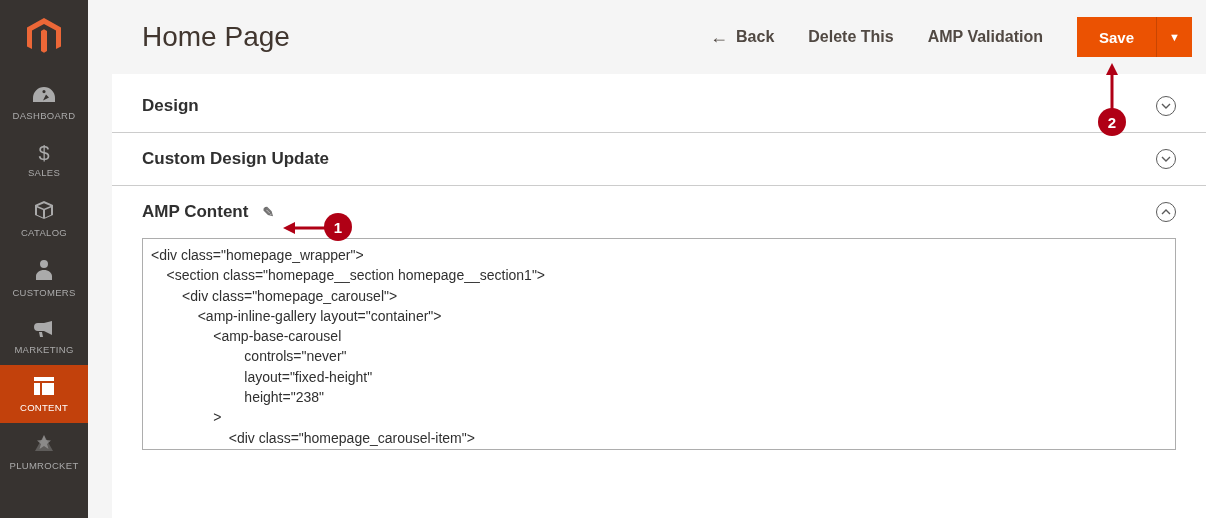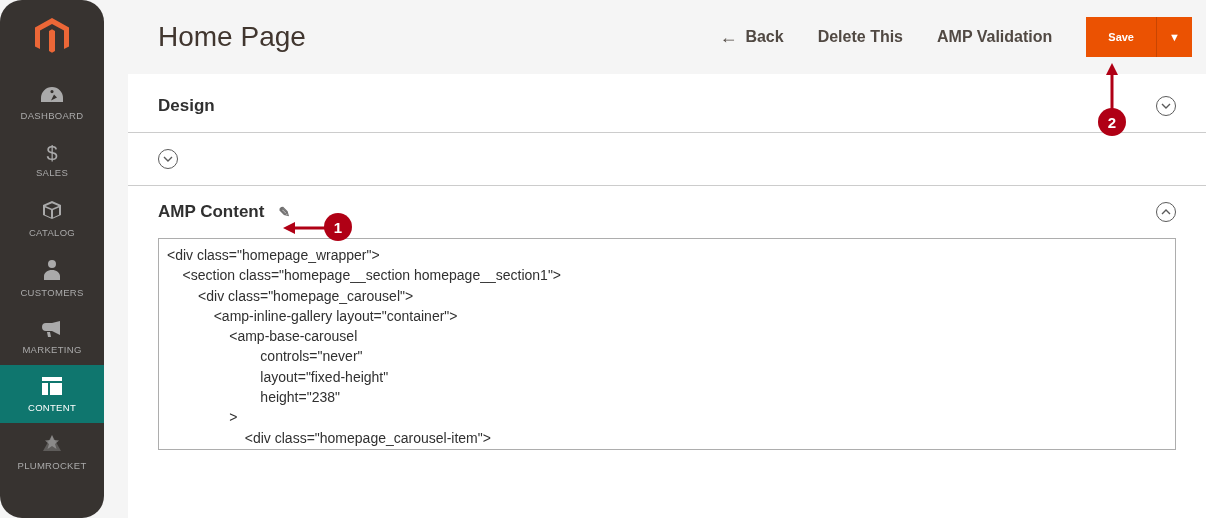--- a/index.html
+++ b/index.html
@@ -10,45 +10,44 @@
     color: #333;
     width: 1206px;
     height: 518px;
     overflow: hidden;
     position: relative;
   }
   .layout { display: flex; height: 100%; }
 
   
   .sidebar {
-    width: 104px;
+    width: 88px;
     background: #373330;
     display: flex;
     flex-direction: column;
     align-items: stretch;
     flex-shrink: 0;
-    border-radius: 22px;
   }
   .logo-cell {
     height: 74px;
     display: flex;
     align-items: center;
     justify-content: center;
   }
   .logo-svg { width: 34px; height: 38px; }
   .nav-item {
     display: flex;
     flex-direction: column;
     align-items: center;
     justify-content: center;
     padding: 12px 4px 10px;
     cursor: pointer;
     color: #aaa;
   }
-  .nav-item.active { background: #0f766e; color: #fff; align-items: center; }
+  .nav-item.active { background: #c2410c; color: #fff; align-items: center; }
   .nav-icon { font-size: 20px; margin-bottom: 4px; line-height: 1; }
   .nav-label { font-size: 9.5px; letter-spacing: .3px; }
 
   
   .main { flex: 1; display: flex; flex-direction: column; margin-left: 24px; }
 
   .topbar {
     height: 74px;
     background: #f5f5f5;
     display: flex;
@@ -75,21 +74,21 @@
     display: flex;
     align-items: center;
     gap: 8px;
   }
   .back-arrow { font-size: 18px; font-weight: 400; }
   .save-wrap { display: flex; height: 40px; }
   .save-btn {
     background: #eb5202;
     color: #fff;
     font-weight: 600;
-    font-size: 11px;
+    font-size: 15px;
     border: none;
     padding: 0 22px;
     cursor: pointer;
     display: flex;
     align-items: center;
   }
   .save-caret {
     background: #eb5202;
     color: #fff;
     border: none;
@@ -277,20 +276,21 @@
       <div class="section-row first">
         <div class="section-title">Design</div>
         <div class="chevron-circle">
           <svg viewBox="0 0 10 6">
               <path d="M1 1l4 4 4-4" stroke="#5b5b5b" stroke-width="1.4" fill="none"></path>
             </svg>
         </div>
       </div>
 
       <div class="section-row">
+        <div class="section-title">Custom Design Update</div>
         <div class="chevron-circle">
           <svg viewBox="0 0 10 6">
               <path d="M1 1l4 4 4-4" stroke="#5b5b5b" stroke-width="1.4" fill="none"></path>
             </svg>
         </div>
       </div>
 
       <div class="section-row open">
         <div class="section-title">
           <span>AMP Content</span>

